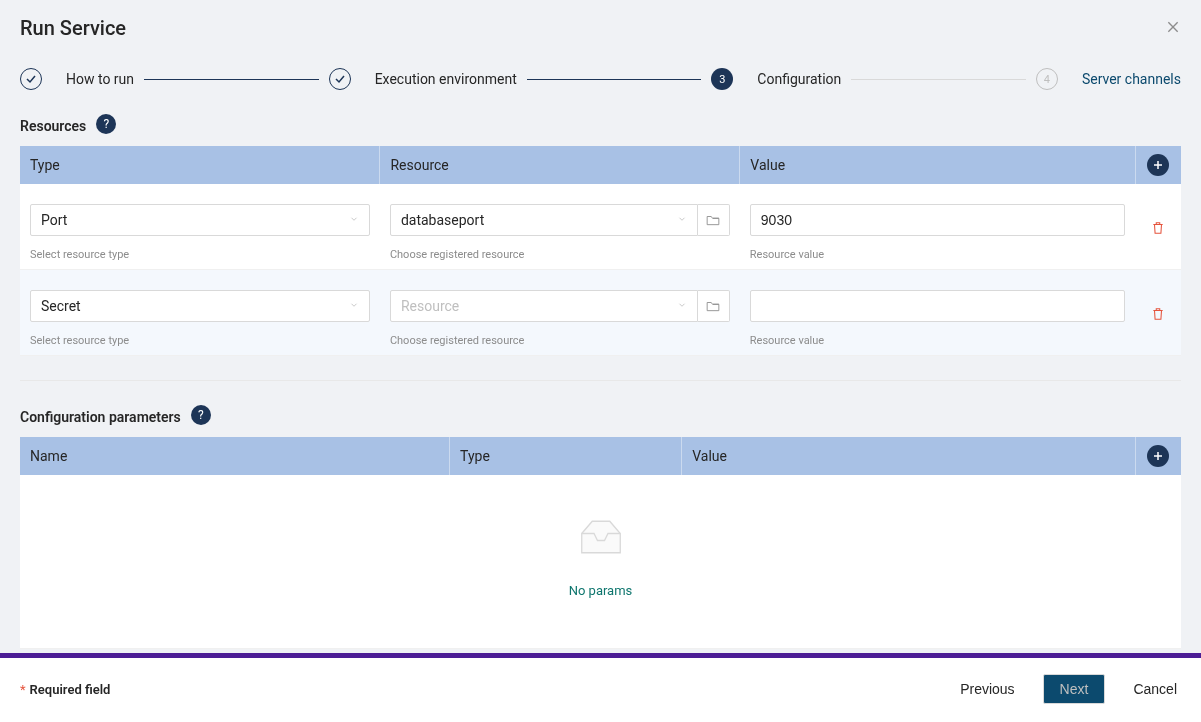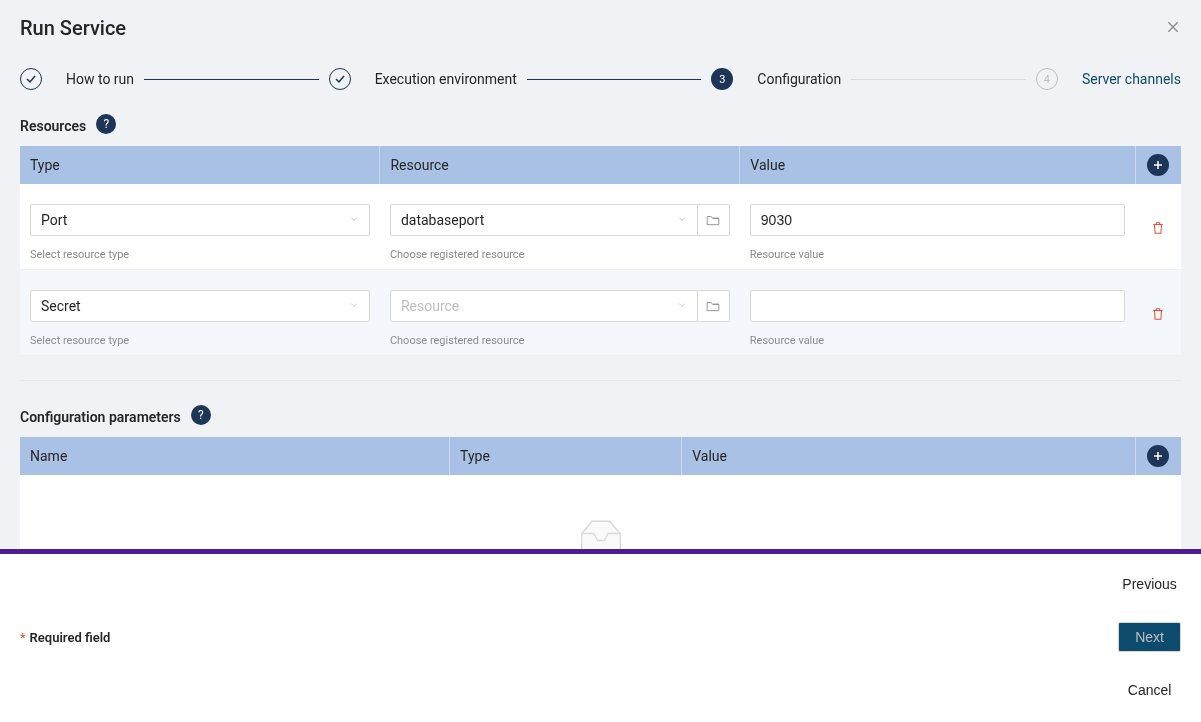--- a/index.html
+++ b/index.html
@@ -231,21 +231,21 @@
     position: absolute;
     bottom: 0; left: 0; right: 0;
     padding: 16px 20px 18px 20px;
     background: #fff;
     border-top: 5px solid #4c1d95;
     display: flex;
     align-items: center;
   }
   .req-note { font-size: 13px; color: #262626; font-weight: 600; }
   .req-note .star { color: #e5533c; font-weight: 400; margin-right: 4px; }
-  .footer-btns { margin-left: auto; display: flex; align-items: center; gap: 24px; flex-direction: column; }
+  .footer-btns { margin-left: auto; display: flex; align-items: center; gap: 24px; }
   .btn-link {
     border: none; background: none;
     font-size: 14px;
     color: #262626;
     cursor: pointer;
     padding: 6px 4px;
   }
   .btn-default {
     border: 1px solid #d9d9d9;
     background: #0c4a6e;

